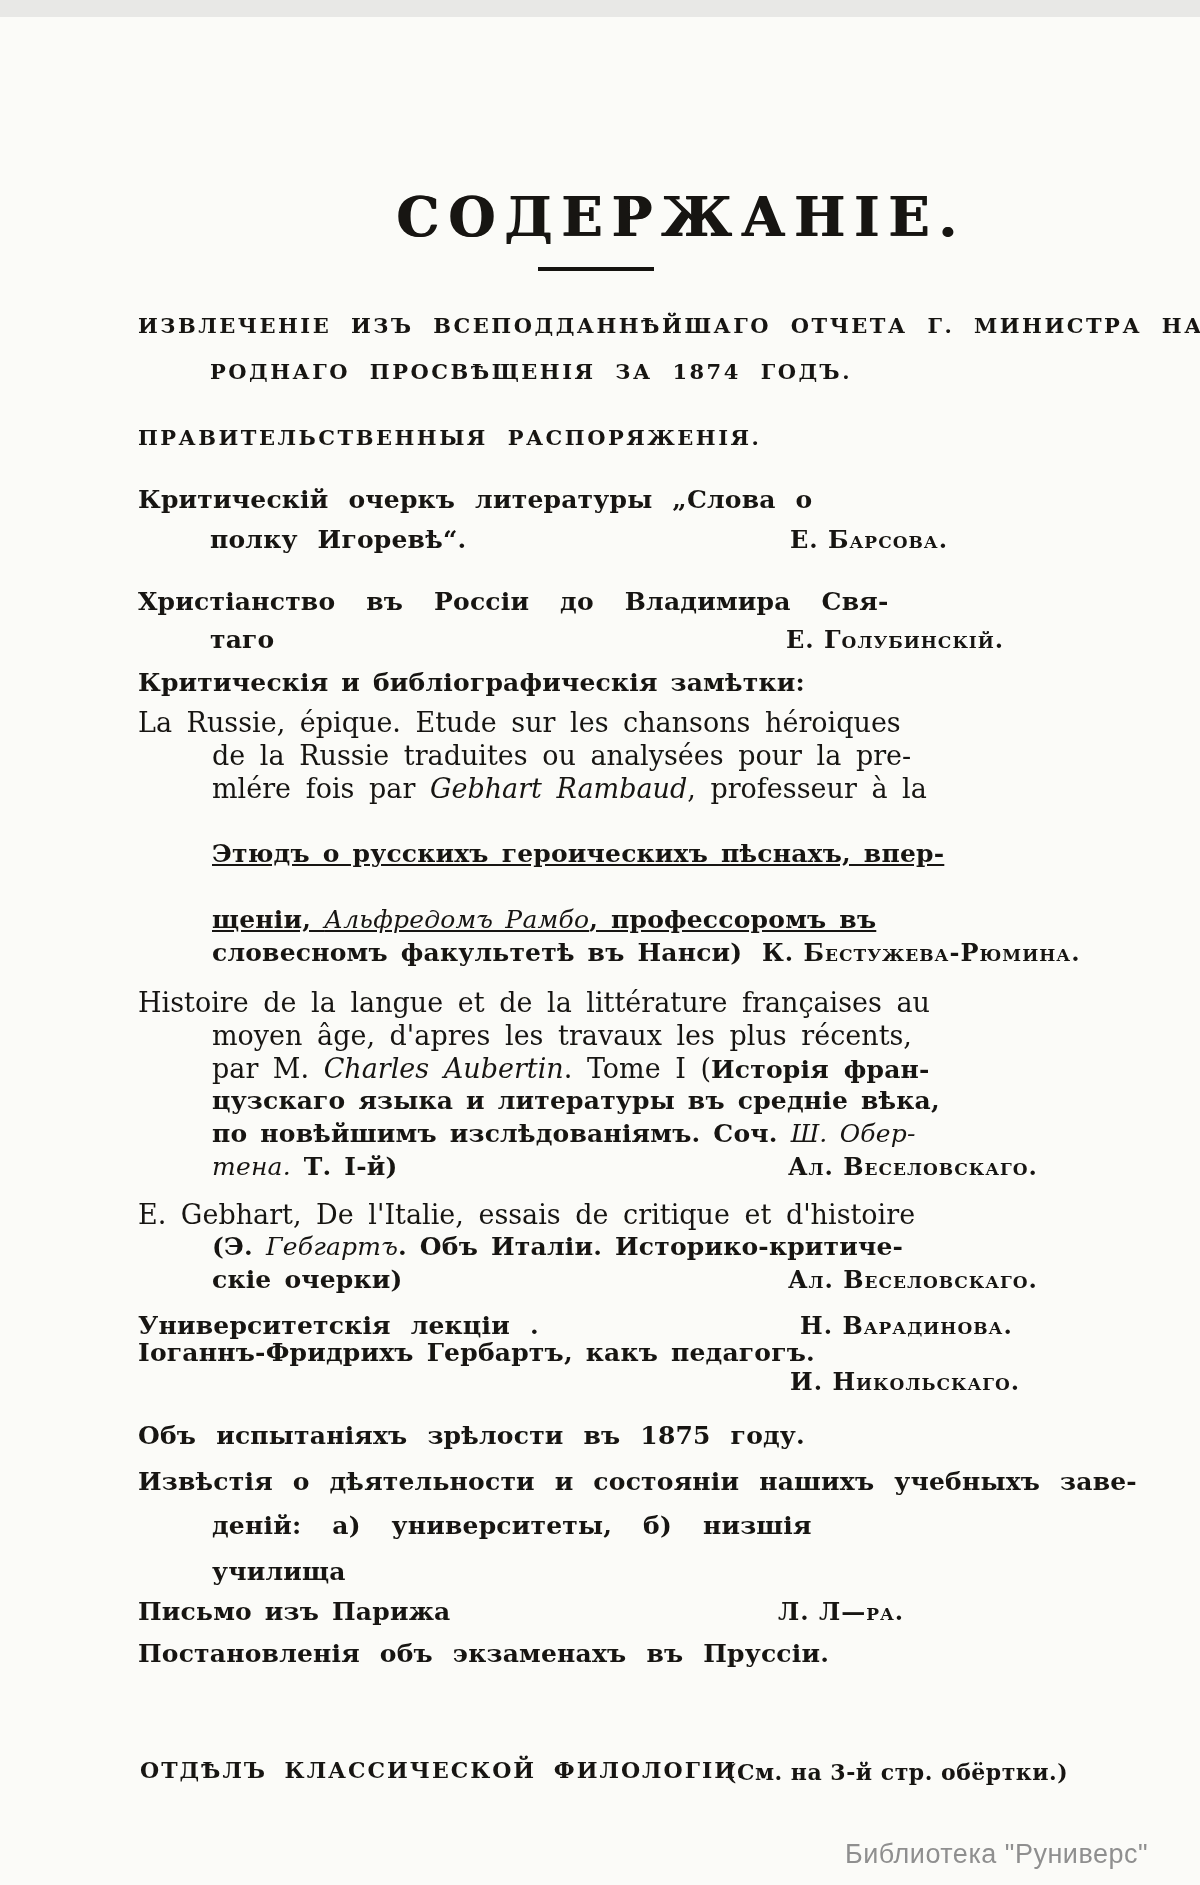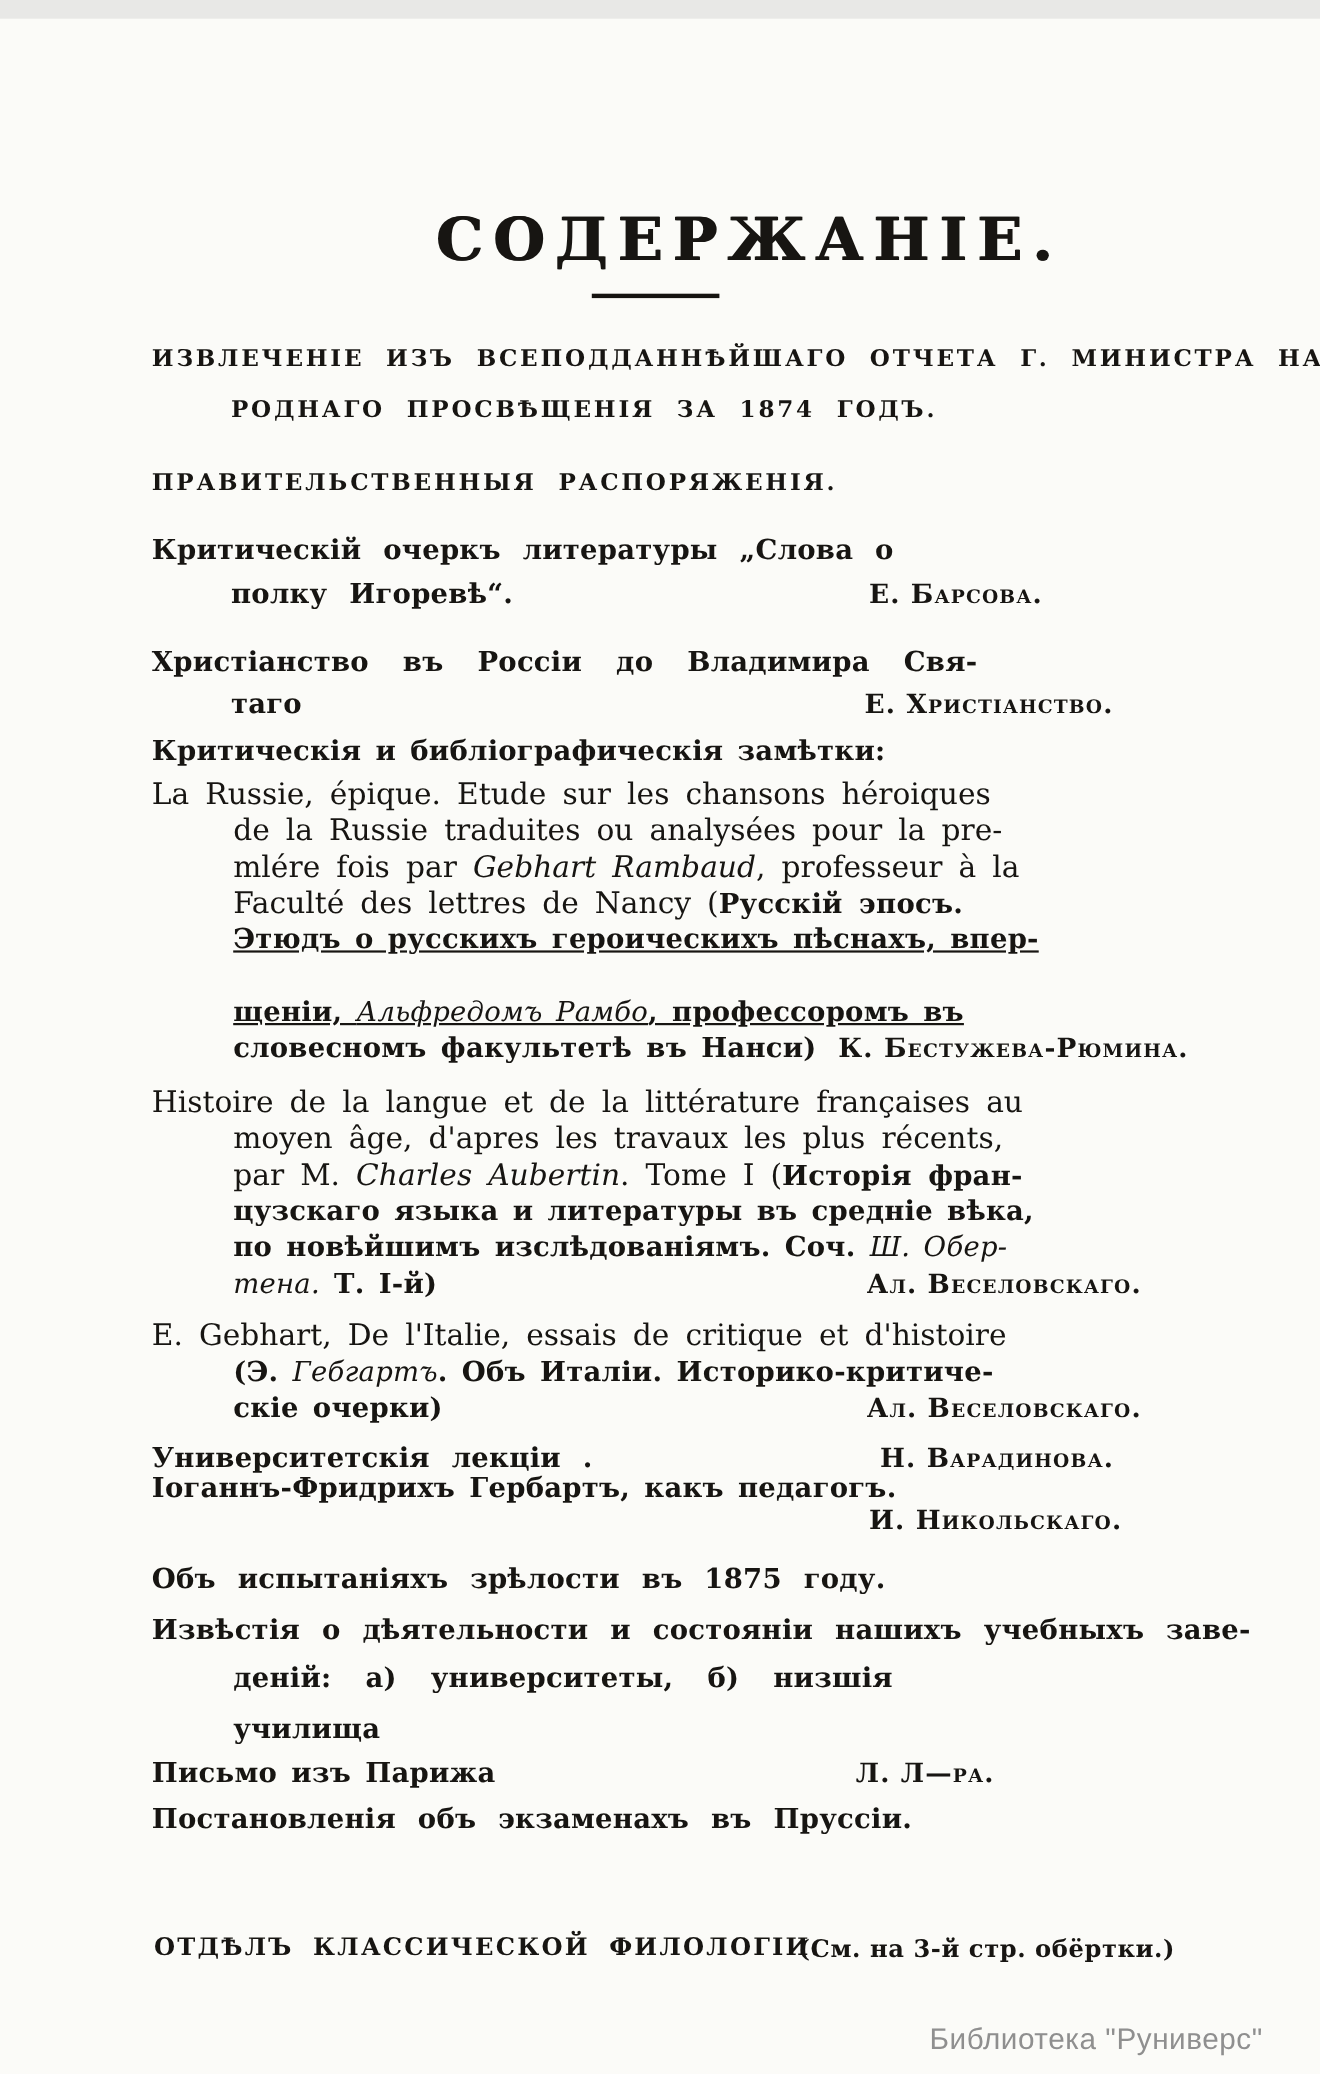--- a/index.html
+++ b/index.html
@@ -52,28 +52,27 @@
   <div class="line caps" style="left:210px;top:342px;">РОДНАГО ПРОСВѢЩЕНІЯ ЗА 1874 ГОДЪ.</div>
 
   <div class="line caps" style="left:138px;top:408px;">ПРАВИТЕЛЬСТВЕННЫЯ РАСПОРЯЖЕНІЯ.</div>
 
   <div class="line cyrb wsm" style="left:138px;top:468px;">Критическій очеркъ литературы „Слова о</div>
   <div class="line cyrb wsm" style="left:210px;top:508px;">полку Игоревѣ“.</div>
   <div class="line author" style="left:790px;top:508px;">Е. Барсова.</div>
 
   <div class="line cyrb wsx" style="left:138px;top:570px;">Христіанство въ Россіи до Владимира Свя-</div>
   <div class="line cyrb" style="left:210px;top:608px;">таго</div>
-  <div class="line author" style="left:786px;top:608px;">Е. Христіанство.</div>
+  <div class="line author" style="left:786px;top:608px;">Е. Голубинскій.</div>
 
   <div class="line cyrb" style="left:138px;top:651px;">Критическія и библіографическія замѣтки:</div>
 
   <div class="line latin" style="left:138px;top:690px;">La Russie, épique. Etude sur les chansons héroiques</div>
   <div class="line latin" style="left:212px;top:723px;">de la Russie traduites ou analysées pour la pre-</div>
   <div class="line latin" style="left:212px;top:756px;"><span class="seg-lat">mlére fois par </span><span class="seg-it">Gebhart Rambaud</span><span class="seg-lat">, professeur à la</span></div>
-  <div class="line latin" style="left:212px;top:789px;"><span class="seg-lat">Faculté des lettres de Nancy (</span><span class="seg-cyr">Русскій эпосъ.</span></div>
   <div class="line cyrb" style="left:212px;top:822px;text-decoration:underline;">Этюдъ о русскихъ героическихъ пѣснахъ, впер-</div>
   <div class="line cyrb" style="left:212px;top:888px;text-decoration:underline;"><span>щеніи, </span><span class="seg-it">Альфредомъ Рамбо</span><span>, профессоромъ въ</span></div>
   <div class="line cyrb" style="left:212px;top:921px;">словесномъ факультетѣ въ Нанси)</div>
   <div class="line author" style="left:762px;top:921px;">К. Бестужева-Рюмина.</div>
 
   <div class="line latin" style="left:138px;top:970px;">Histoire de la langue et de la littérature françaises au</div>
   <div class="line latin" style="left:212px;top:1003px;">moyen âge, d'apres les travaux les plus récents,</div>
   <div class="line latin" style="left:212px;top:1036px;"><span class="seg-lat">par M. </span><span class="seg-it">Charles Aubertin</span><span class="seg-lat">. Tome I (</span><span class="seg-cyr">Исторія фран-</span></div>
   <div class="line cyrb" style="left:212px;top:1069px;">цузскаго языка и литературы въ средніе вѣка,</div>
   <div class="line cyrb" style="left:212px;top:1102px;"><span>по новѣйшимъ изслѣдованіямъ. Соч. </span><span class="seg-it">Ш. Обер-</span></div>

